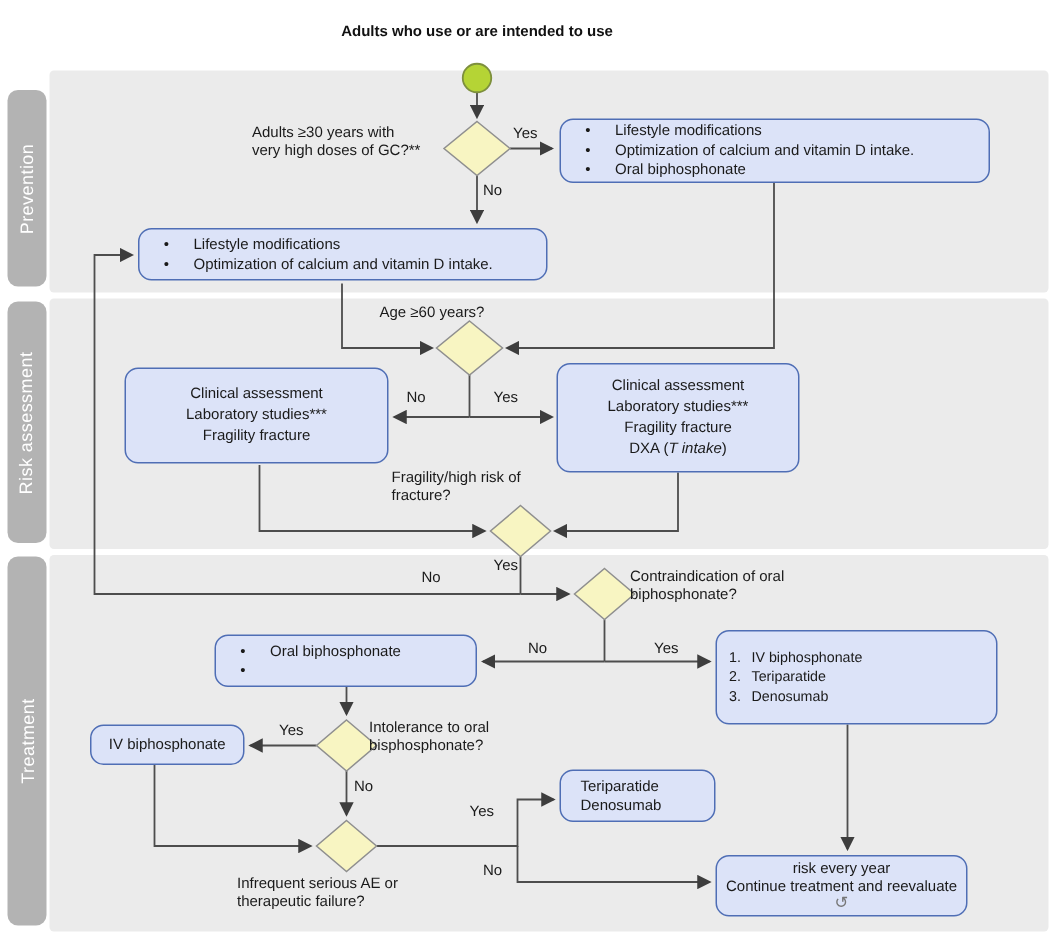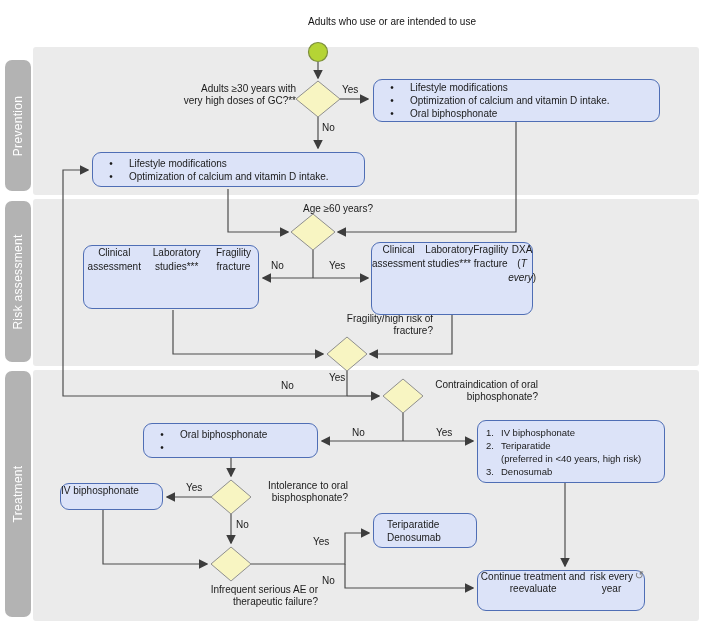--- a/index.html
+++ b/index.html
@@ -12,35 +12,35 @@
   .tab{position:absolute;left:5px;width:26px;background:#b3b3b3;border-radius:7px;
        display:flex;align-items:center;justify-content:center}
   #tab-prev{top:60px;height:131px}
   #tab-risk{top:201px;height:161px}
   #tab-treat{top:371px;height:246px}
   .tab span{transform:rotate(-90deg);white-space:nowrap;color:#fff;font-size:12px;letter-spacing:.3px}
   svg.edges{position:absolute;left:0;top:0}
   svg .edge{fill:none;stroke:#4d4d4d;stroke-width:1.2}
   svg polygon{fill:#f8f5c2;stroke:#8f8f8f;stroke-width:1}
   svg circle{fill:#b5d435;stroke:#7d8f3d;stroke-width:1.2}
-  .title{position:absolute;left:160px;top:16px;width:316px;text-align:right;
-         font-size:10px;font-weight:normal;line-height:12px;color:#111}
+  .title{position:absolute;left:160px;top:16px;width:316px;text-align:center;
+         font-size:10px;font-weight:bold;line-height:12px;color:#111}
   .box{position:absolute;background:#dce3f8;border:1.2px solid #4f6eb5;border-radius:9px;
        font-size:10px;line-height:13px;box-sizing:border-box}
-  .center{display:flex;flex-direction:row;text-align:center}
+  .center{display:flex;flex-direction:column;justify-content:center;text-align:center}
   .vjust{display:flex;flex-direction:column;justify-content:center}
   .bi{display:flex}
   .bu{width:36px;text-align:center;flex:none}
   .bt{flex:1}
   .ni{display:flex;padding-left:8px}
   .nn{width:15px;flex:none}
   #box-alt{font-size:9.5px}
   #box-td{padding-left:13px}
   .el{position:absolute;font-size:10px;line-height:11px}
-  .dlabel{position:absolute;font-size:10px;line-height:12px;text-align:right;white-space:pre-line}
+  .dlabel{position:absolute;font-size:10px;line-height:12px;text-align:left;white-space:pre-line}
   .ricon{font-size:11px;line-height:9px;color:#777}
 </style>
 </head>
 <body>
 
 <div class="band" id="band-prev"></div>
 <div class="band" id="band-risk"></div>
 <div class="band" id="band-treat"></div>
 
 <div class="tab" id="tab-prev">
@@ -153,21 +153,21 @@
 <div class="box center" style="left:83px;top:245px;width:176px;height:64px;line-height:14px">
   <div>Clinical assessment</div>
   <div>Laboratory studies***</div>
   <div>Fragility fracture</div>
 </div>
 
 <div class="box center" style="left:371px;top:242px;width:162px;height:73px;line-height:14px">
   <div>Clinical assessment</div>
   <div>Laboratory studies***</div>
   <div>Fragility fracture</div>
-  <div><span>DXA (</span><i>T every</i><span>)</span></div>
+  <div><span>DXA (</span><i>T intake</i><span>)</span></div>
 </div>
 
 <div class="box vjust" style="left:143px;top:423px;width:175px;height:35px">
   <div class="bi">
       <span class="bu">•</span>
       <span class="bt">Oral biphosphonate</span>
     </div>
   <div class="bi">
       <span class="bu">•</span>
     </div>
@@ -177,34 +177,33 @@
   <div class="ni">
       <span class="nn">1.</span>
       <span class="nt">IV biphosphonate</span>
     </div>
   <div class="ni">
       <span class="nn">2.</span>
       <span class="nt">Teriparatide</span>
     </div>
   <div class="ni">
       <span class="nn"></span>
-      <span class="nt">(preferred in &lt;40 years, high risk)</span>
     </div>
   <div class="ni">
       <span class="nn">3.</span>
       <span class="nt">Denosumab</span>
     </div>
 </div>
 
 <div class="box center" style="left:60px;top:483px;width:103px;height:27px">
   <div>IV biphosphonate</div>
 </div>
 
 <div class="box vjust" id="box-td" style="left:373px;top:513px;width:104px;height:35px">
   <div>Teriparatide</div>
   <div>Denosumab</div>
 </div>
 
 <div class="box center" style="left:477px;top:570px;width:168px;height:41px;line-height:12px">
+  <div>risk every year</div>
   <div>Continue treatment and reevaluate</div>
-  <div>risk every year</div>
   <div class="ricon">↺</div>
 </div>
 
 </body></html>

